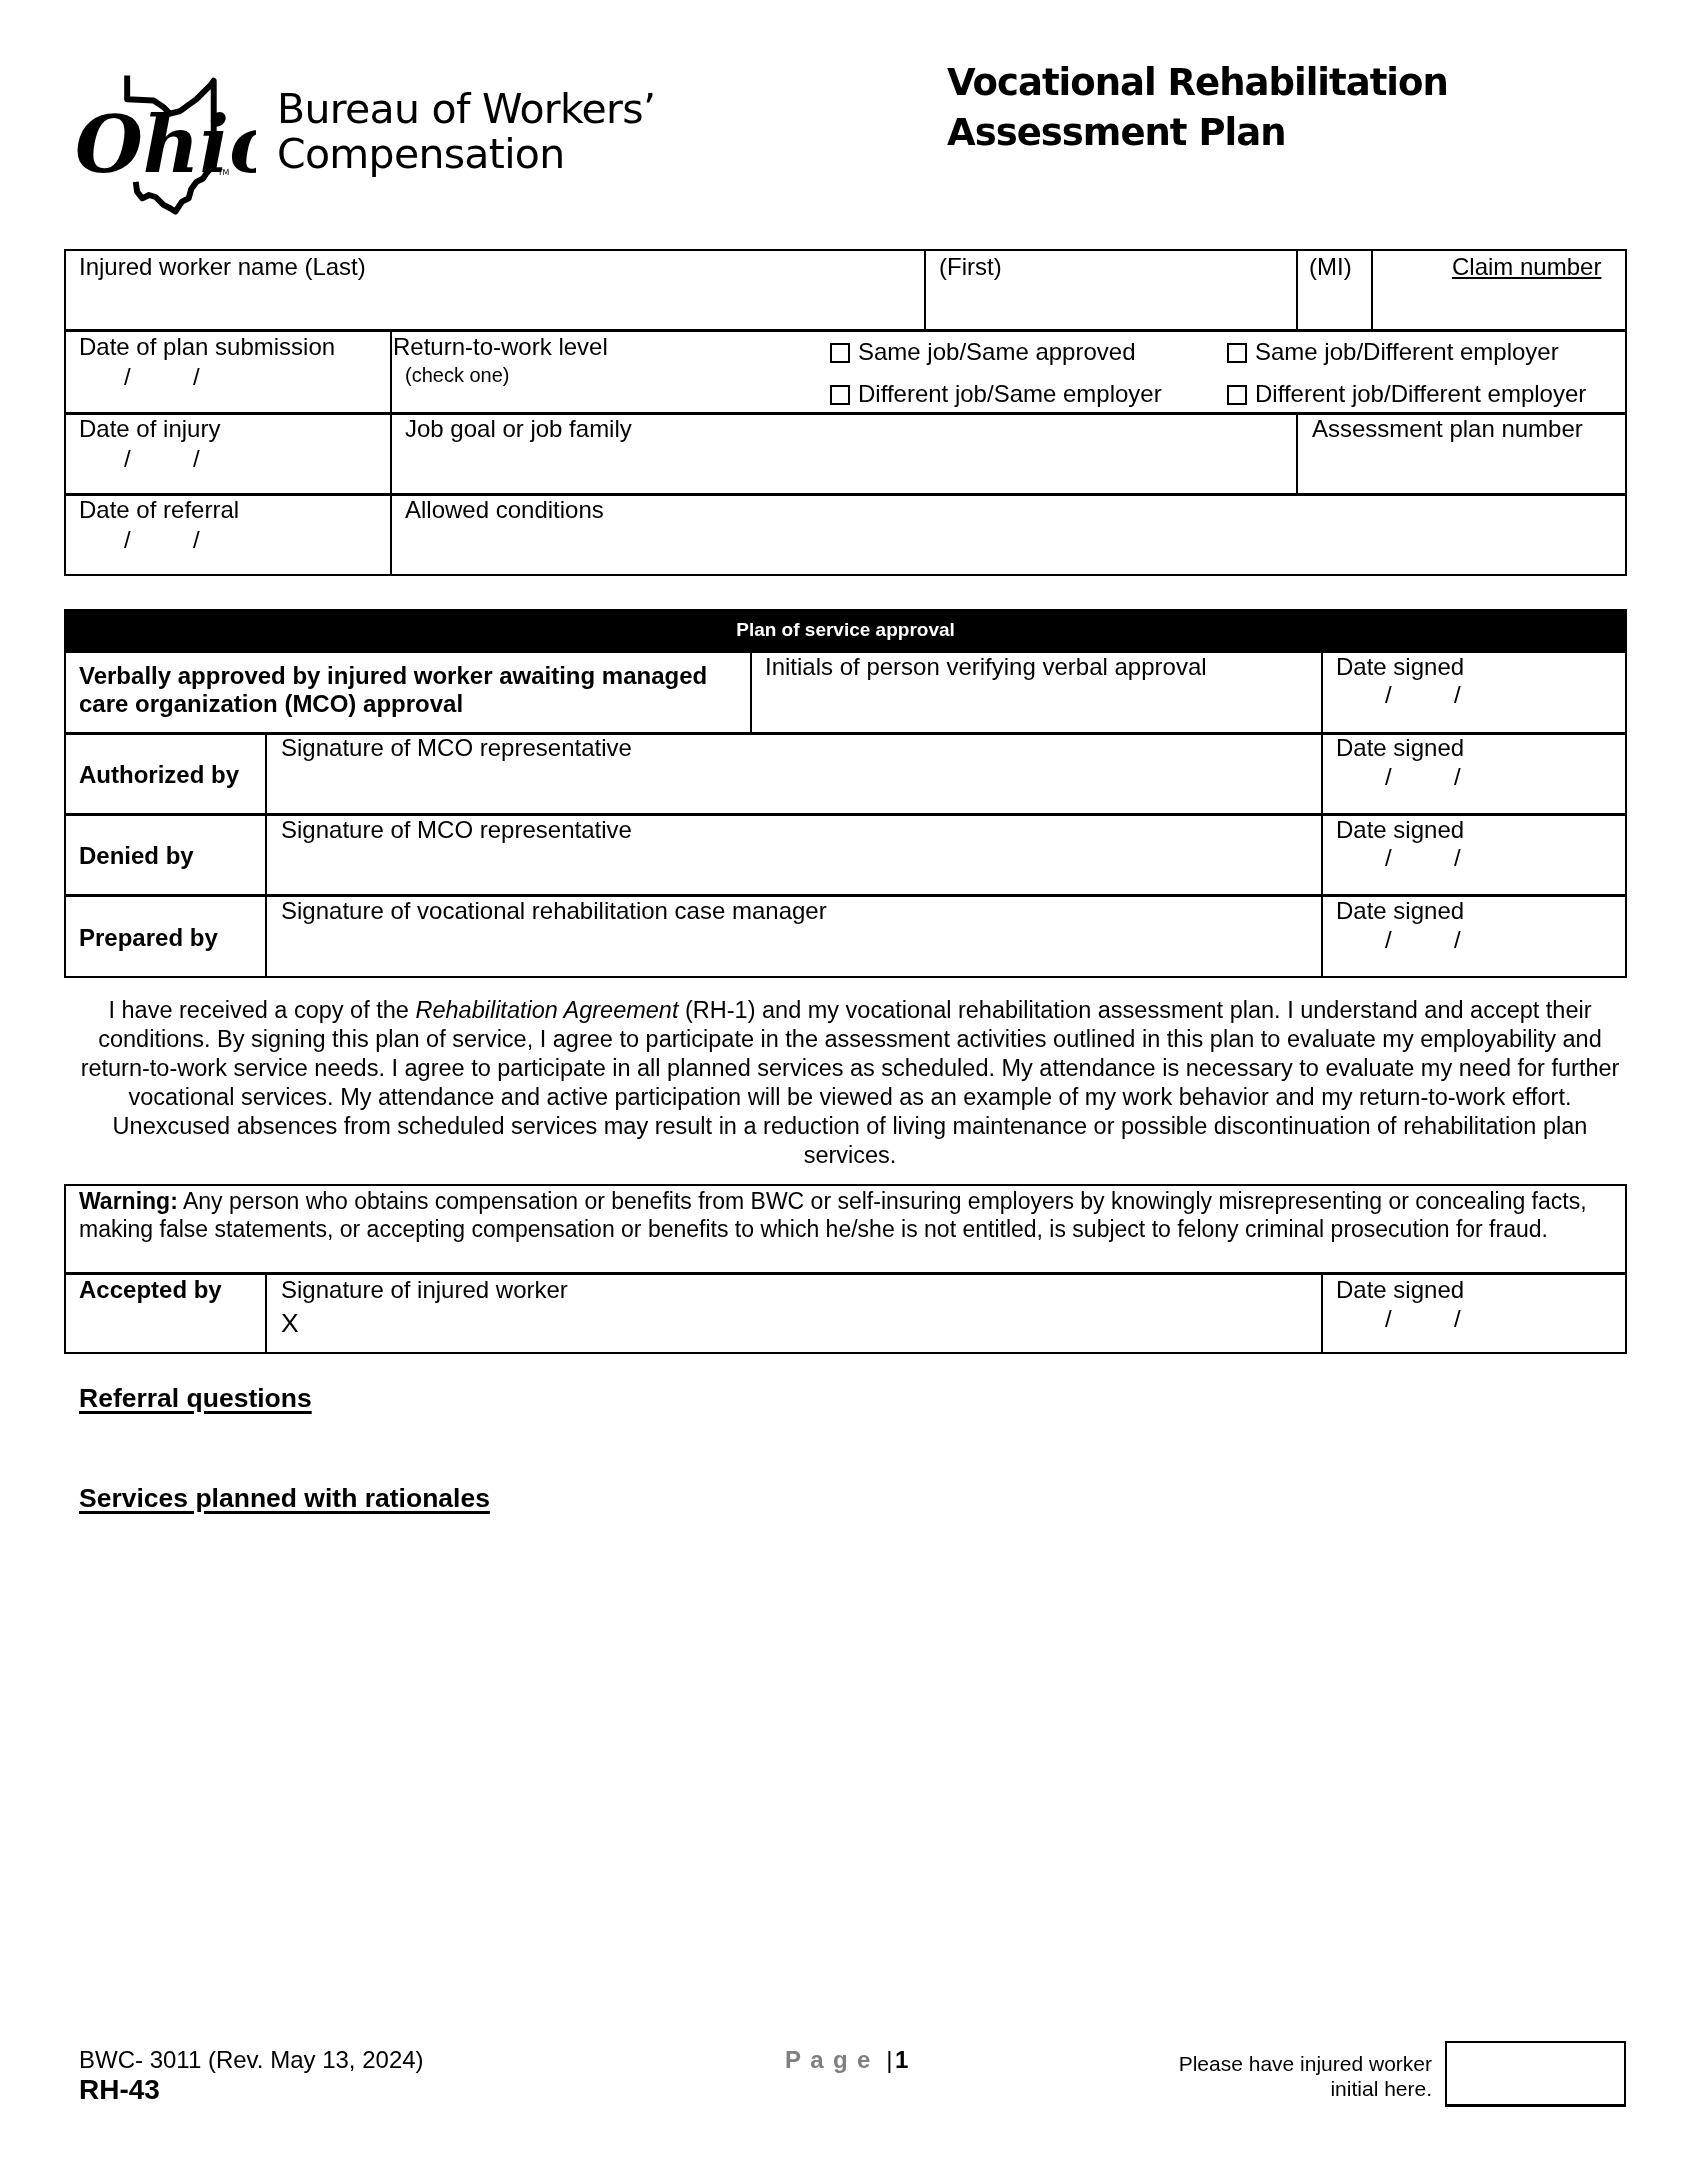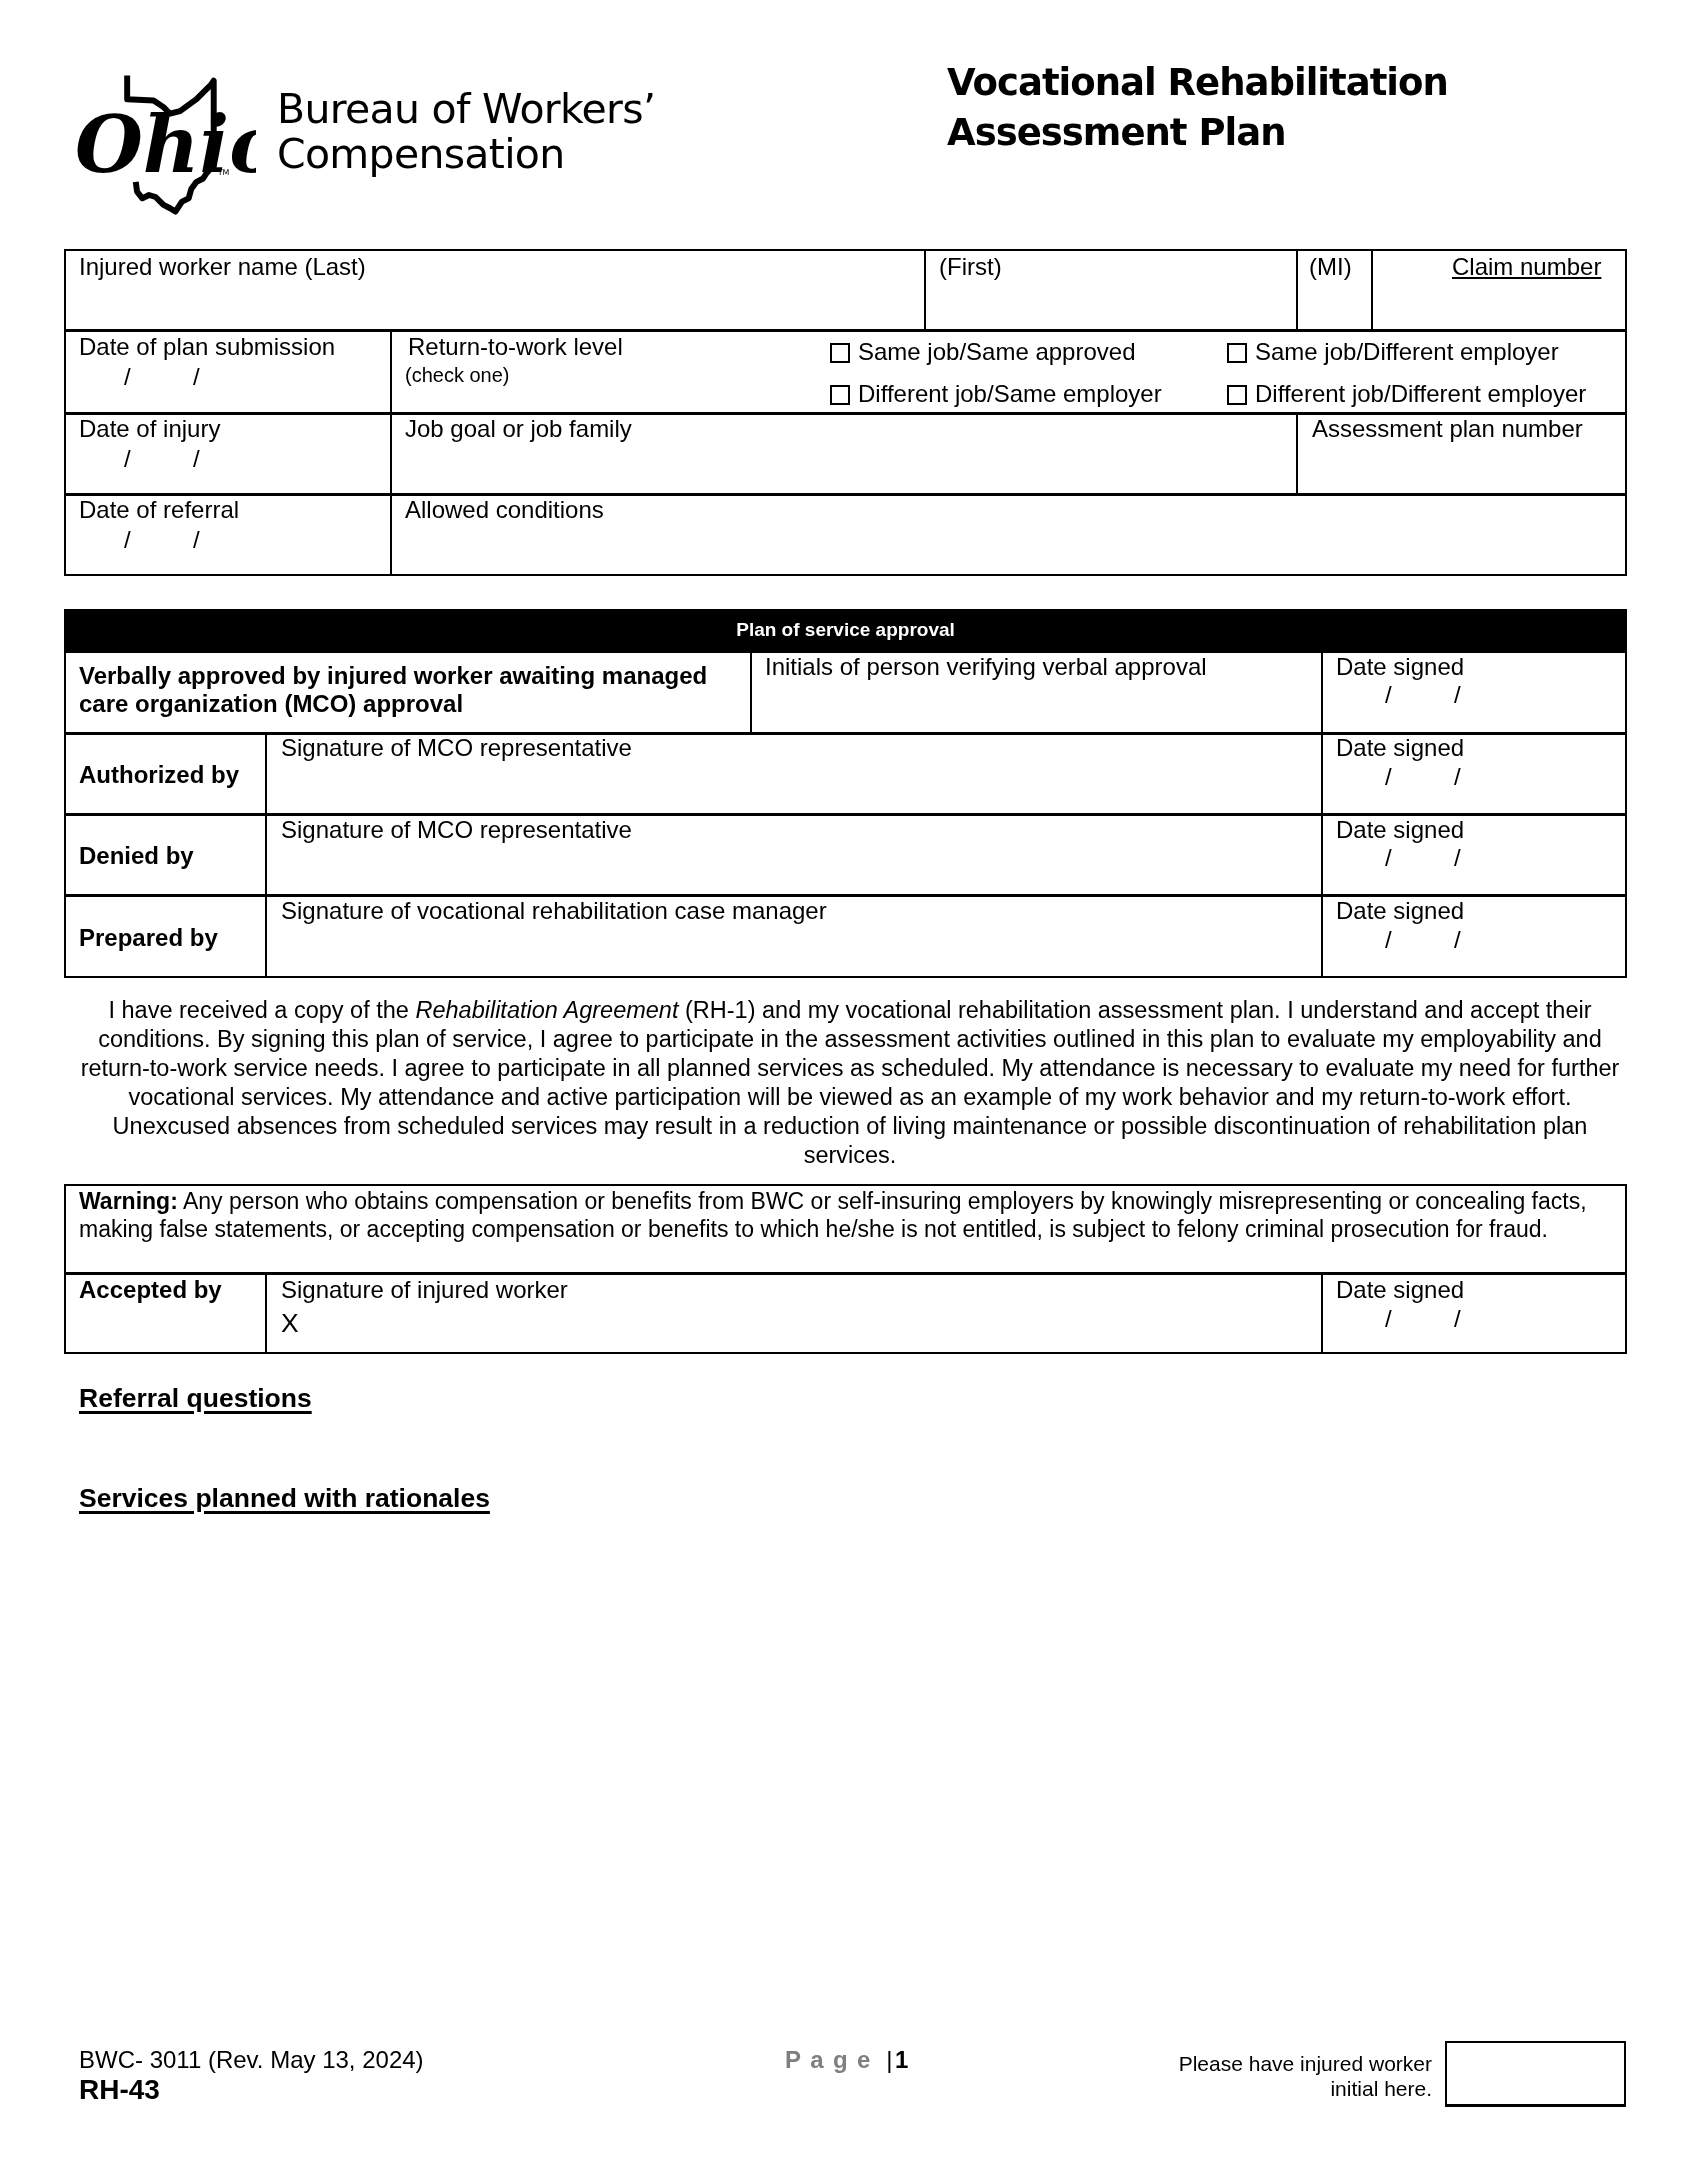--- a/index.html
+++ b/index.html
@@ -65,21 +65,21 @@
 <input class="field" style="left: 938px; top: 284px; width: 351px; height: 37px;">
 <div class="abs lbl" style="left:1309px; top:253px;">(MI)</div>
 <input class="field" style="left: 1305px; top: 284px; width: 60px; height: 37px;">
 <div class="abs lbl" style="left:1452px; top:253px;text-decoration:underline;">Claim number</div>
 <input class="field" style="left: 1384px; top: 284px; width: 232px; height: 37px;">
 
 <div class="abs lbl" style="left:79px; top:333px;">Date of plan submission</div>
 <div class="abs lbl slashes" style="left:124px; top:363px;">
   <span>/</span><span>/</span>
 </div>
-<div class="abs lbl" style="left:408px; top:333px;text-align:center;">Return-to-work level</div>
+<div class="abs lbl" style="left:393px; top:333px;text-align:center;">Return-to-work level</div>
 <div class="abs lbl small" style="left:405px; top:361px;">(check one)</div>
 
 <div class="abs lbl" style="left:830px; top:338px;">
   <span class="cb"></span><span>Same job/Same approved</span>
 </div>
 <div class="abs lbl" style="left:1227px; top:338px;">
   <span class="cb"></span><span>Same job/Different employer</span>
 </div>
 <div class="abs lbl" style="left:830px; top:380px;">
   <span class="cb"></span><span>Different job/Same employer</span>

